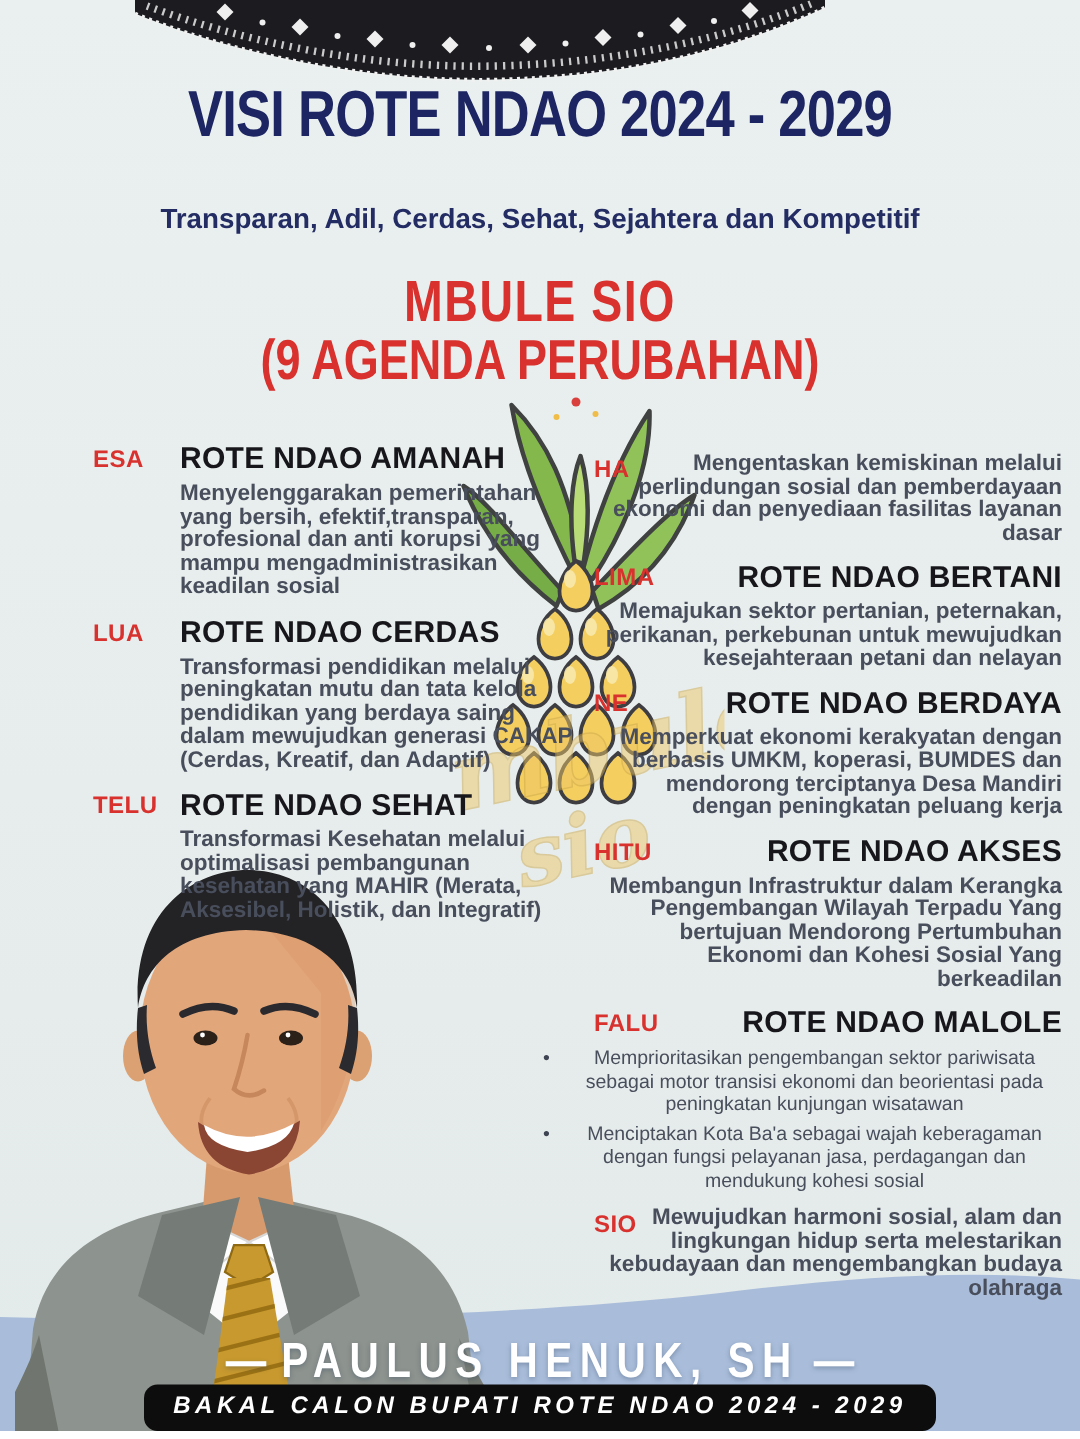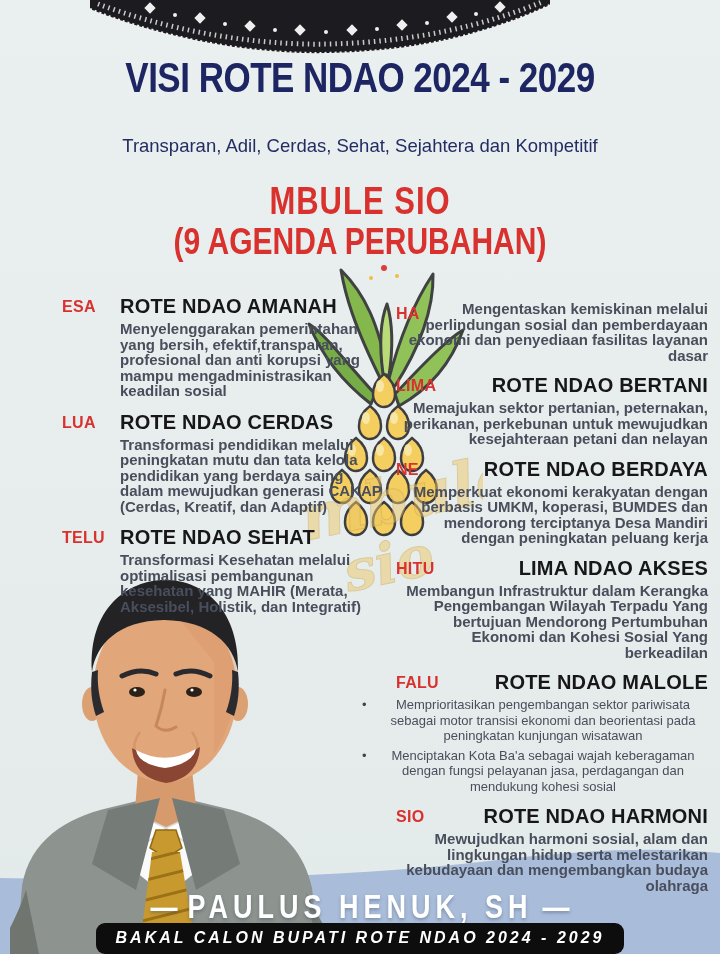--- a/index.html
+++ b/index.html
@@ -13,21 +13,21 @@
   }
   .abs{position:absolute;}
   .ctr{left:0;right:0;text-align:center;}
 
   
   .main-title{
     top:52px;font-size:35px;font-weight:900;color:#1d2663;
     letter-spacing:-.5px;transform:scaleY(1.24);transform-origin:50% 0;z-index:4;
   }
   .sub1{top:109px;font-size:21px;font-weight:700;color:#232c63;z-index:4;}
-  .sub2{top:135px;font-size:18.5px;font-weight:400;color:#232c63;z-index:4;}
+  .sub2{top:135px;font-size:18.5px;font-weight:700;color:#232c63;z-index:4;}
   .prog1{top:179px;font-size:31px;font-weight:900;color:#d8312e;
     transform:scaleY(1.25);transform-origin:50% 0;letter-spacing:1px;z-index:4;}
   .prog2{top:220px;font-size:30px;font-weight:900;color:#d8312e;
     transform:scaleY(1.25);transform-origin:50% 0;z-index:4;}
 
   
   .col-left{left:62px;top:294px;width:322px;z-index:4;}
   .col-right{left:362px;top:298px;width:346px;z-index:4;text-align:right;}
 
   .agenda{position:relative;margin-bottom:10px;}
@@ -175,40 +175,39 @@
       <div class="a-title">ROTE NDAO BERTANI</div>
       <div class="a-desc">Memajukan sektor pertanian, peternakan, perikanan, perkebunan untuk mewujudkan kesejahteraan petani dan nelayan</div>
     </div>
     <div class="agenda">
       <span class="num">NE</span>
       <div class="a-title">ROTE NDAO BERDAYA</div>
       <div class="a-desc">Memperkuat ekonomi kerakyatan dengan berbasis UMKM, koperasi, BUMDES dan mendorong terciptanya Desa Mandiri dengan peningkatan peluang kerja</div>
     </div>
     <div class="agenda">
       <span class="num">HITU</span>
-      <div class="a-title">LIMA NDAO AKSES</div>
+      <div class="a-title">ROTE NDAO AKSES</div>
       <div class="a-desc">Membangun Infrastruktur dalam Kerangka Pengembangan Wilayah Terpadu Yang bertujuan Mendorong Pertumbuhan Ekonomi dan Kohesi Sosial Yang berkeadilan</div>
     </div>
     <div class="agenda">
       <span class="num">FALU</span>
       <div class="a-title">ROTE NDAO MALOLE</div>
       <div class="bullets">
         <div class="bullet-row">
           <span class="bullet-dot">•</span>
           <span class="bullet-text">Memprioritasikan pengembangan sektor pariwisata sebagai motor transisi ekonomi dan beorientasi pada peningkatan kunjungan wisatawan</span>
         </div>
         <div class="bullet-row">
           <span class="bullet-dot">•</span>
           <span class="bullet-text">Menciptakan Kota Ba'a sebagai wajah keberagaman dengan fungsi pelayanan jasa, perdagangan dan mendukung kohesi sosial</span>
         </div>
       </div>
     </div>
     <div class="agenda">
       <span class="num">SIO</span>
-      <div class="a-title">ROTE NDAO HARMONI</div>
       <div class="a-desc">Mewujudkan harmoni sosial, alam dan lingkungan hidup serta melestarikan kebudayaan dan mengembangkan budaya olahraga</div>
     </div>
   </div>
 
   <svg class="abs wave" viewBox="0 0 720 121" preserveAspectRatio="none">
     <path d="M0,40 C150,44 340,40 480,24 C570,13 645,8 720,15 L720,121 L0,121 Z" fill="#a9bdda"></path>
   </svg>
 
   <svg class="abs portrait" viewBox="0 0 336 387">
 

